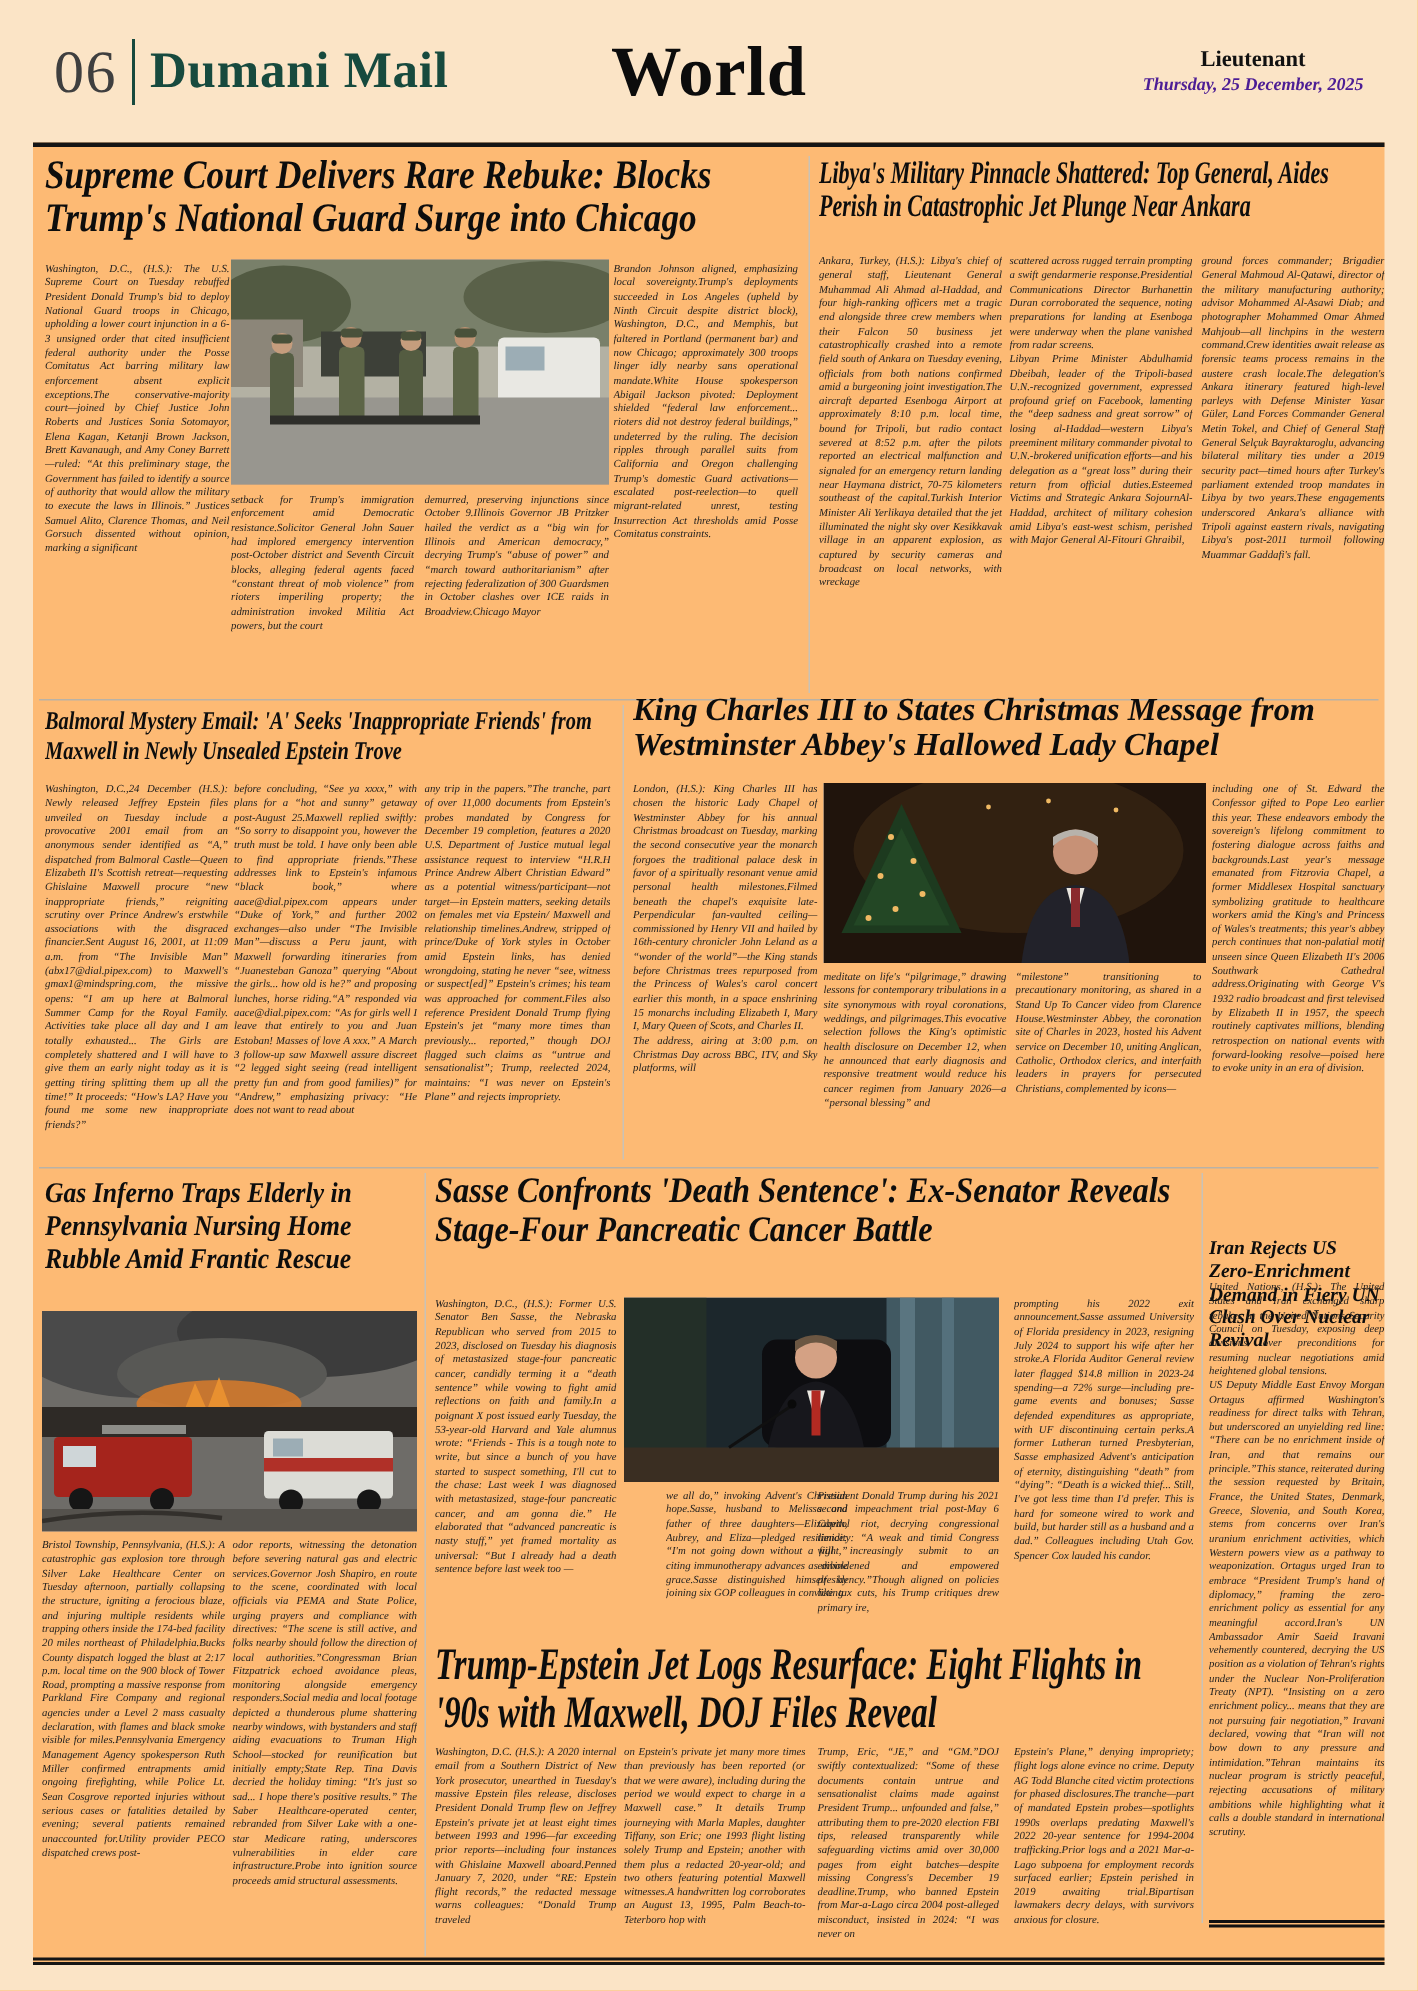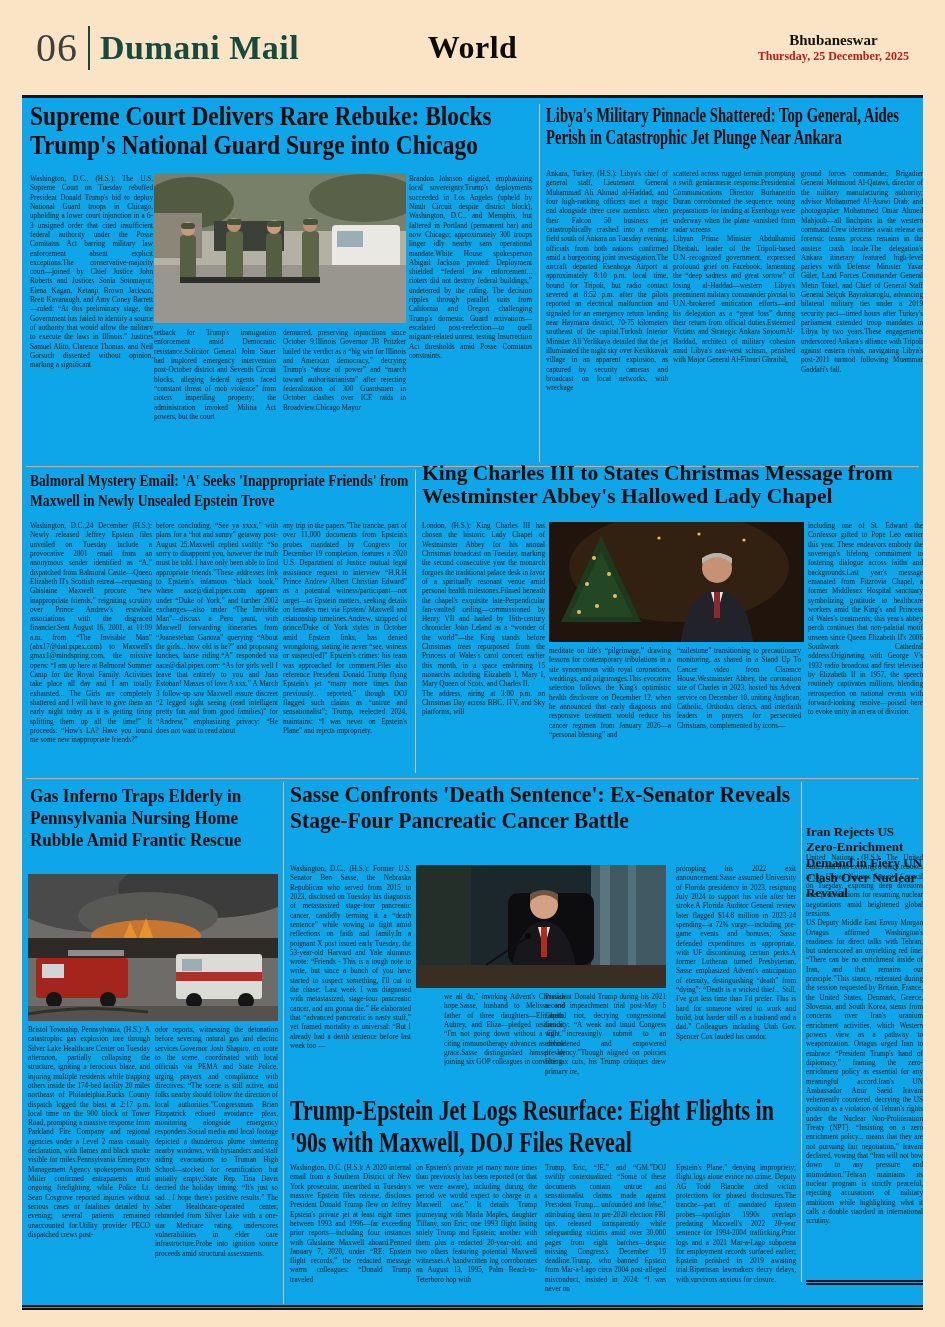--- a/index.html
+++ b/index.html
@@ -12,29 +12,29 @@
   .masthead {
     position:absolute; top:0; left:0; width:945px; height:95px;
     display:flex; align-items:center; padding:0 36px;
   }
   .mh-left { display:flex; align-items:center; gap:10px; }
   .page-no { font-size:40px; color:#3f3f3f; font-weight:400; letter-spacing:1px; }
   .mh-bar { width:2px; height:44px; background:#174a3e; }
   .brand { font-size:34px; font-weight:bold; color:#174a3e; letter-spacing:0.5px; }
   .section-title {
     position:absolute; left:0; right:0; text-align:center;
-    font-size:32px; font-weight:900; color:#0c0c0c; letter-spacing:0.5px;
+    font-size:47px; font-weight:900; color:#0c0c0c; letter-spacing:0.5px;
   }
   .mh-right { margin-left:auto; text-align:center; line-height:1.25; position:relative; z-index:2; }
   .mh-city { font-size:15px; font-weight:bold; color:#111; }
-  .mh-date { font-size:12px; font-weight:bold; color:#b91c1c; }
+  .mh-date { font-size:12px; font-weight:bold; color:#4c1d95;font-style:italic; }
 
   .content {
     position:absolute; left:22px; top:95px; width:901px; height:1215px;
-    background:#0ea5e9; border-top:3px solid #151515; border-bottom:5px double #151515;
+    background:#fdba74; border-top:3px solid #151515; border-bottom:5px double #151515;font-style:italic;
   }
   .headline {
     position:absolute; font-weight:bold; color:#0d0d0d; line-height:1.07;
     transform-origin:left top; overflow:hidden;
   }
   .col {
     position:absolute; font-size:7.2px; line-height:1.295; text-align:justify;
     color:#1d1d1d; white-space:pre-line; overflow:hidden;
   }
   .vrule { position:absolute; width:1px; background:#c9c2b6; }
@@ -47,21 +47,21 @@
 <body>
 
 <div class="masthead">
   <div class="mh-left">
     <span class="page-no">06</span>
     <span class="mh-bar"></span>
     <span class="brand">Dumani Mail</span>
   </div>
   <div class="section-title">World</div>
   <div class="mh-right">
-    <div class="mh-city">Bhubaneswar</div>
+    <div class="mh-city">Lieutenant</div>
     <div class="mh-date">Thursday, 25 December, 2025</div>
   </div>
 </div>
 
 <div class="content">
 
   <div class="headline" style="left:8px;top:4px;width:586px;font-size:27px;transform:scaleX(0.87);">Supreme Court Delivers Rare Rebuke: Blocks Trump's National Guard Surge into Chicago</div>
   <div class="col" style="left:8px;top:77px;width:123px;height:288px;">Washington, D.C., (H.S.): The U.S. Supreme Court on Tuesday rebuffed President Donald Trump's bid to deploy National Guard troops in Chicago, upholding a lower court injunction in a 6-3 unsigned order that cited insufficient federal authority under the Posse Comitatus Act barring military law enforcement absent explicit exceptions.The conservative-majority court—joined by Chief Justice John Roberts and Justices Sonia Sotomayor, Elena Kagan, Ketanji Brown Jackson, Brett Kavanaugh, and Amy Coney Barrett—ruled: “At this preliminary stage, the Government has failed to identify a source of authority that would allow the military to execute the laws in Illinois.” Justices Samuel Alito, Clarence Thomas, and Neil Gorsuch dissented without opinion, marking a significant</div>
   <div class="photo" style="left:132px;top:75px;width:252px;height:150px;" title="National Guard soldiers in camouflage on a Chicago street beside a white van">
     <svg width="252" height="150" viewBox="0 0 252 150" xmlns="http://www.w3.org/2000/svg">

